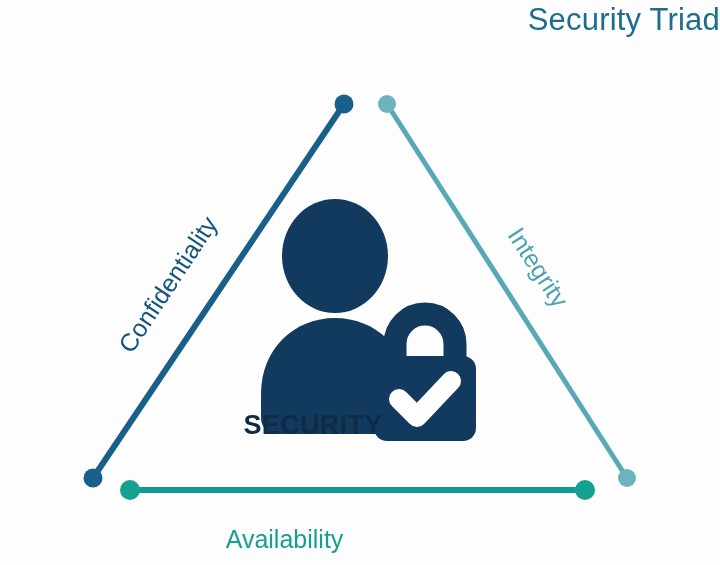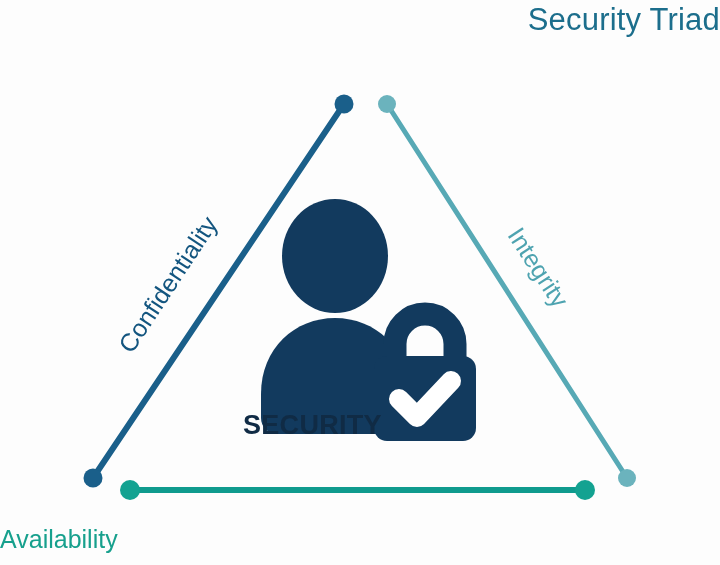--- a/index.html
+++ b/index.html
@@ -55,32 +55,34 @@
     top: 253px;
     width: 180px;
     text-align: center;
     color: #4ea3b0;
     transform: rotate(57deg);
   }
   #label-availability {
     left: 0;
     top: 525px;
     width: 569px;
+    text-align: center;
     color: #17a08d;
   }
   #center-icon {
     position: absolute;
     left: 243px;
     top: 196px;
   }
   #security-word {
     position: absolute;
     left: 243px;
     top: 410px;
     width: 140px;
+    text-align: center;
     font-size: 27px;
     font-weight: bold;
     letter-spacing: 0.3px;
     color: #102b45;
   }
 </style>
 </head>
 <body>
 
 <div id="stage">

